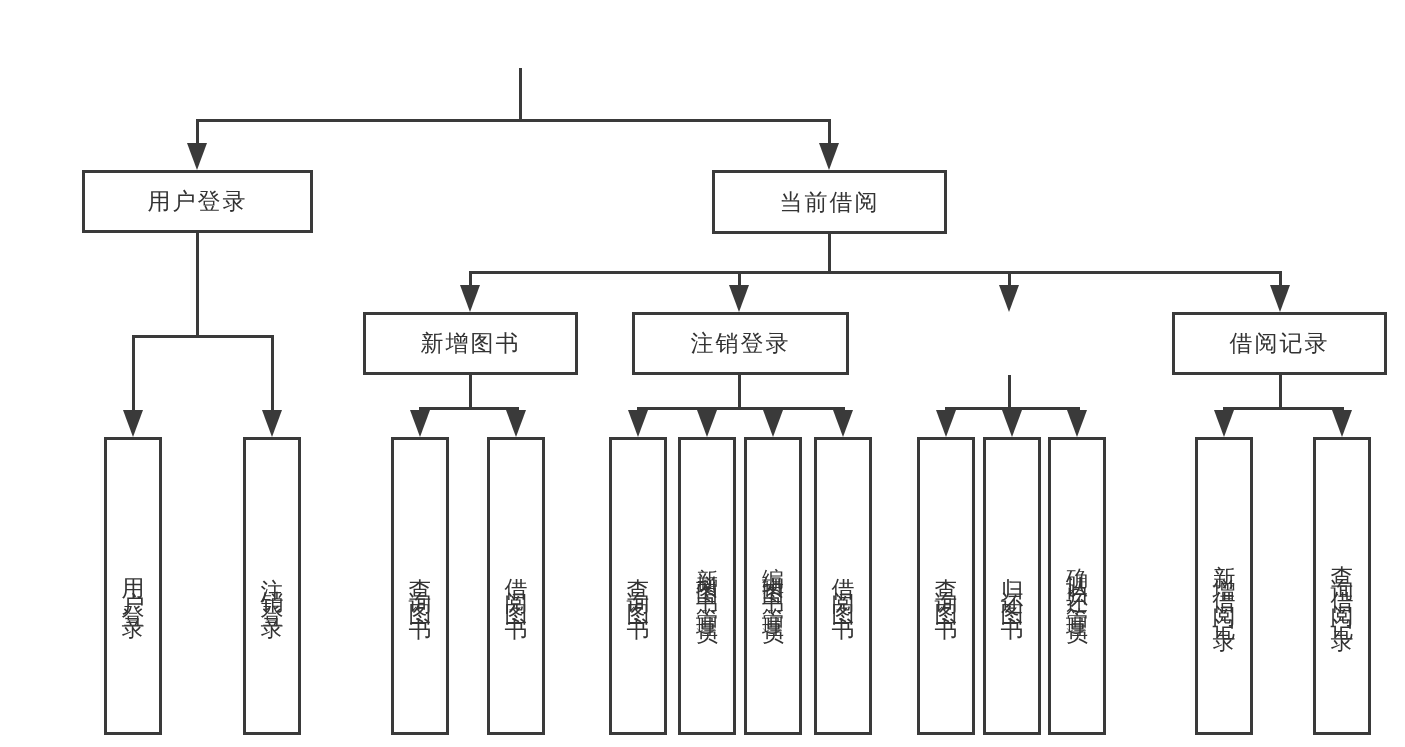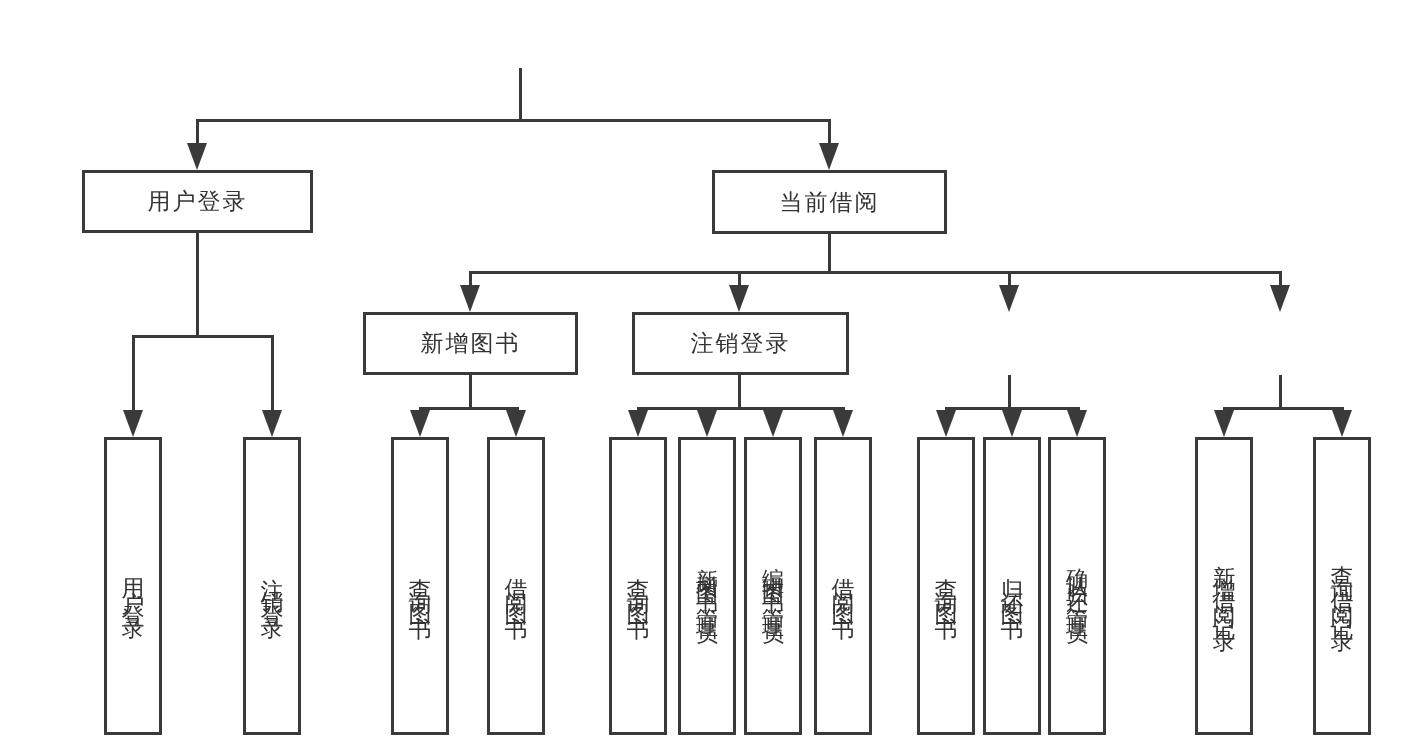--- a/index.html
+++ b/index.html
@@ -93,20 +93,21 @@
   <div class="vline" style="left:738px;top:271px;height:16px;"></div>
   <div class="vline" style="left:1008px;top:271px;height:16px;"></div>
   <div class="vline" style="left:1279px;top:271px;height:16px;"></div>
   <div class="arrow" style="left:460px;top:285px;"></div>
   <div class="arrow" style="left:729px;top:285px;"></div>
   <div class="arrow" style="left:999px;top:285px;"></div>
   <div class="arrow" style="left:1270px;top:285px;"></div>
 
   <div class="node branch" style="left:363px;top:312px;width:215px;height:63px;">新增图书</div>
   <div class="node branch" style="left:632px;top:312px;width:217px;height:63px;">注销登录</div>
+  <div class="node branch" style="left:1172px;top:312px;width:215px;height:63px;">借阅记录</div>
 
   <div class="vline" style="left:469px;top:375px;height:34px;"></div>
   <div class="vline" style="left:738px;top:375px;height:34px;"></div>
   <div class="vline" style="left:1008px;top:375px;height:34px;"></div>
   <div class="vline" style="left:1279px;top:375px;height:34px;"></div>
 
   <div class="hline" style="left:419px;top:407px;width:100px;"></div>
   <div class="hline" style="left:637px;top:407px;width:208px;"></div>
   <div class="hline" style="left:945px;top:407px;width:135px;"></div>
   <div class="hline" style="left:1223px;top:407px;width:121px;"></div>

